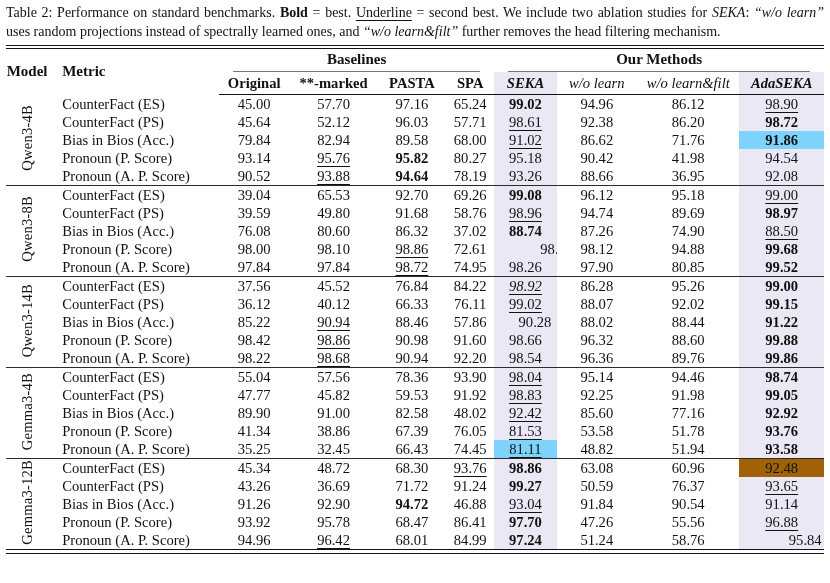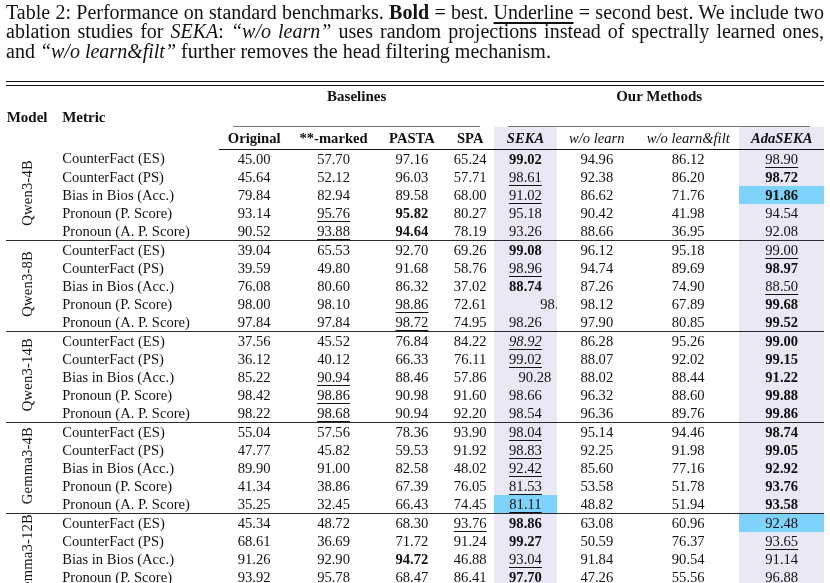--- a/index.html
+++ b/index.html
@@ -6,23 +6,23 @@
   body{
     width:830px;height:583px;overflow:hidden;
     font-family:"Liberation Serif","DejaVu Serif",serif;
     color:#111;
   }
   .page{padding:3px 5px 0 6px;}
 
   
   .caption{
     width:818px;
-    font-size:20px;line-height:19.4px;
+    font-size:14px;line-height:19.4px;
     text-align:justify;
-    margin-bottom:20px;
+    margin-bottom:3px;
   }
   .caption .sb{font-weight:bold;}
   .caption .su{text-decoration:underline;text-underline-offset:3px;}
   .caption .si{font-style:italic;}
 
   
   .drule{
     width:818px;height:2.4px;
     border-top:1.6px solid #141414;
     border-bottom:1px solid #141414;
@@ -33,21 +33,21 @@
     width:818px;border-collapse:collapse;table-layout:fixed;
     font-size:14.6px;
   }
   th,td{
     padding:0;margin:0;height:18px;line-height:18px;
     text-align:center;vertical-align:middle;
     font-weight:normal;white-space:nowrap;overflow:hidden;
   }
   thead th{font-weight:bold;}
   tr.group-row th{height:21px;line-height:21px;font-size:15px;}
-  .group-label{border-bottom:1.1px solid #777;margin:0 14px;padding-bottom:19px;}
+  .group-label{border-bottom:1.1px solid #777;margin:0 14px;padding-bottom:1px;}
   tr.sub-row th{height:22px;line-height:22px;border-bottom:1.8px solid #111;}
   th.span-head{vertical-align:middle;font-weight:bold;}
   th.left,td.metric{text-align:left;padding-left:14px;}
   th.sty-i{font-weight:normal;font-style:italic;}
   th.sty-bi{font-weight:bold;font-style:italic;}
   tr.gsep td{border-top:1px solid #2b2b2b;}
   td.model-cell{text-align:center;}
   .rot{
     display:inline-block;
     writing-mode:vertical-rl;
@@ -193,21 +193,21 @@
           <td class="vu" style="background: rgb(233, 232, 244);">88.50</td>
         </tr>
         <tr>
           <td class="metric">Pronoun (P. Score)</td>
           <td class="">98.00</td>
           <td class="">98.10</td>
           <td class="vu">98.86</td>
           <td class="">72.61</td>
           <td class="" style="background: rgb(233, 232, 244); padding-left: 46px;">98.56</td>
           <td class="">98.12</td>
-          <td class="">67.89</td>
+          <td class="">94.88</td>
           <td class="vb" style="background: rgb(233, 232, 244);">99.68</td>
         </tr>
         <tr>
           <td class="metric">Pronoun (A. P. Score)</td>
           <td class="">97.84</td>
           <td class="">97.84</td>
           <td class="vu">98.72</td>
           <td class="">74.95</td>
           <td class="" style="background: rgb(233, 232, 244);">98.26</td>
           <td class="">97.90</td>
@@ -329,25 +329,25 @@
         <tr class="gsep">
           <td rowspan="5" class="model-cell"><div class="rot">Gemma3-12B</div></td>
           <td class="metric">CounterFact (ES)</td>
           <td class="">45.34</td>
           <td class="">48.72</td>
           <td class="">68.30</td>
           <td class="vu">93.76</td>
           <td class="vb" style="background: rgb(233, 232, 244);">98.86</td>
           <td class="">63.08</td>
           <td class="">60.96</td>
-          <td class="" style="background: #7dd3fc; margin-left: 18px;">92.48</td>
-        </tr>
-        <tr>
-          <td class="metric">CounterFact (PS)</td>
-          <td class="">68.61</td>
+          <td class="" style="background: #a16207; margin-left: 18px;">92.48</td>
+        </tr>
+        <tr>
+          <td class="metric">CounterFact (PS)</td>
+          <td class="">43.26</td>
           <td class="">36.69</td>
           <td class="">71.72</td>
           <td class="">91.24</td>
           <td class="vb" style="background: rgb(233, 232, 244);">99.27</td>
           <td class="">50.59</td>
           <td class="">76.37</td>
           <td class="vu" style="background: rgb(233, 232, 244);">93.65</td>
         </tr>
         <tr>
           <td class="metric">Bias in Bios (Acc.)</td>

